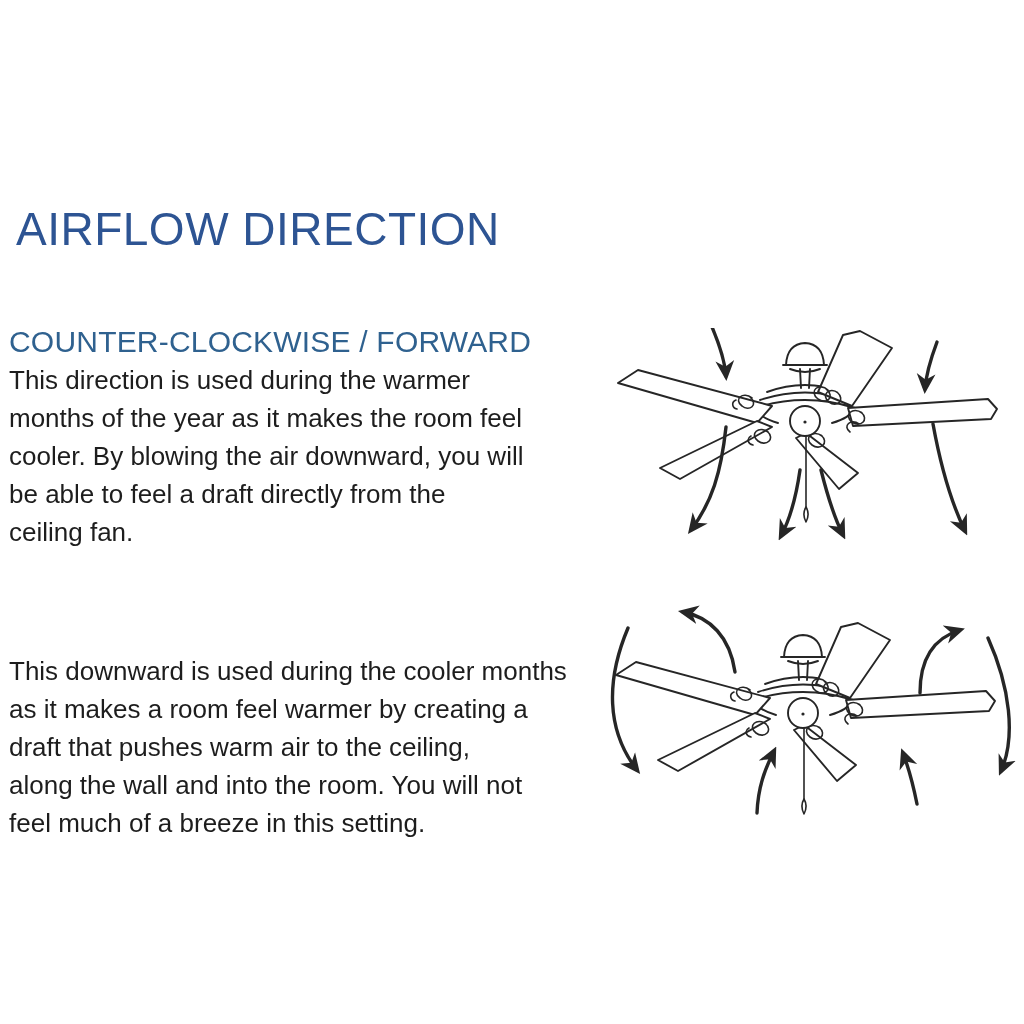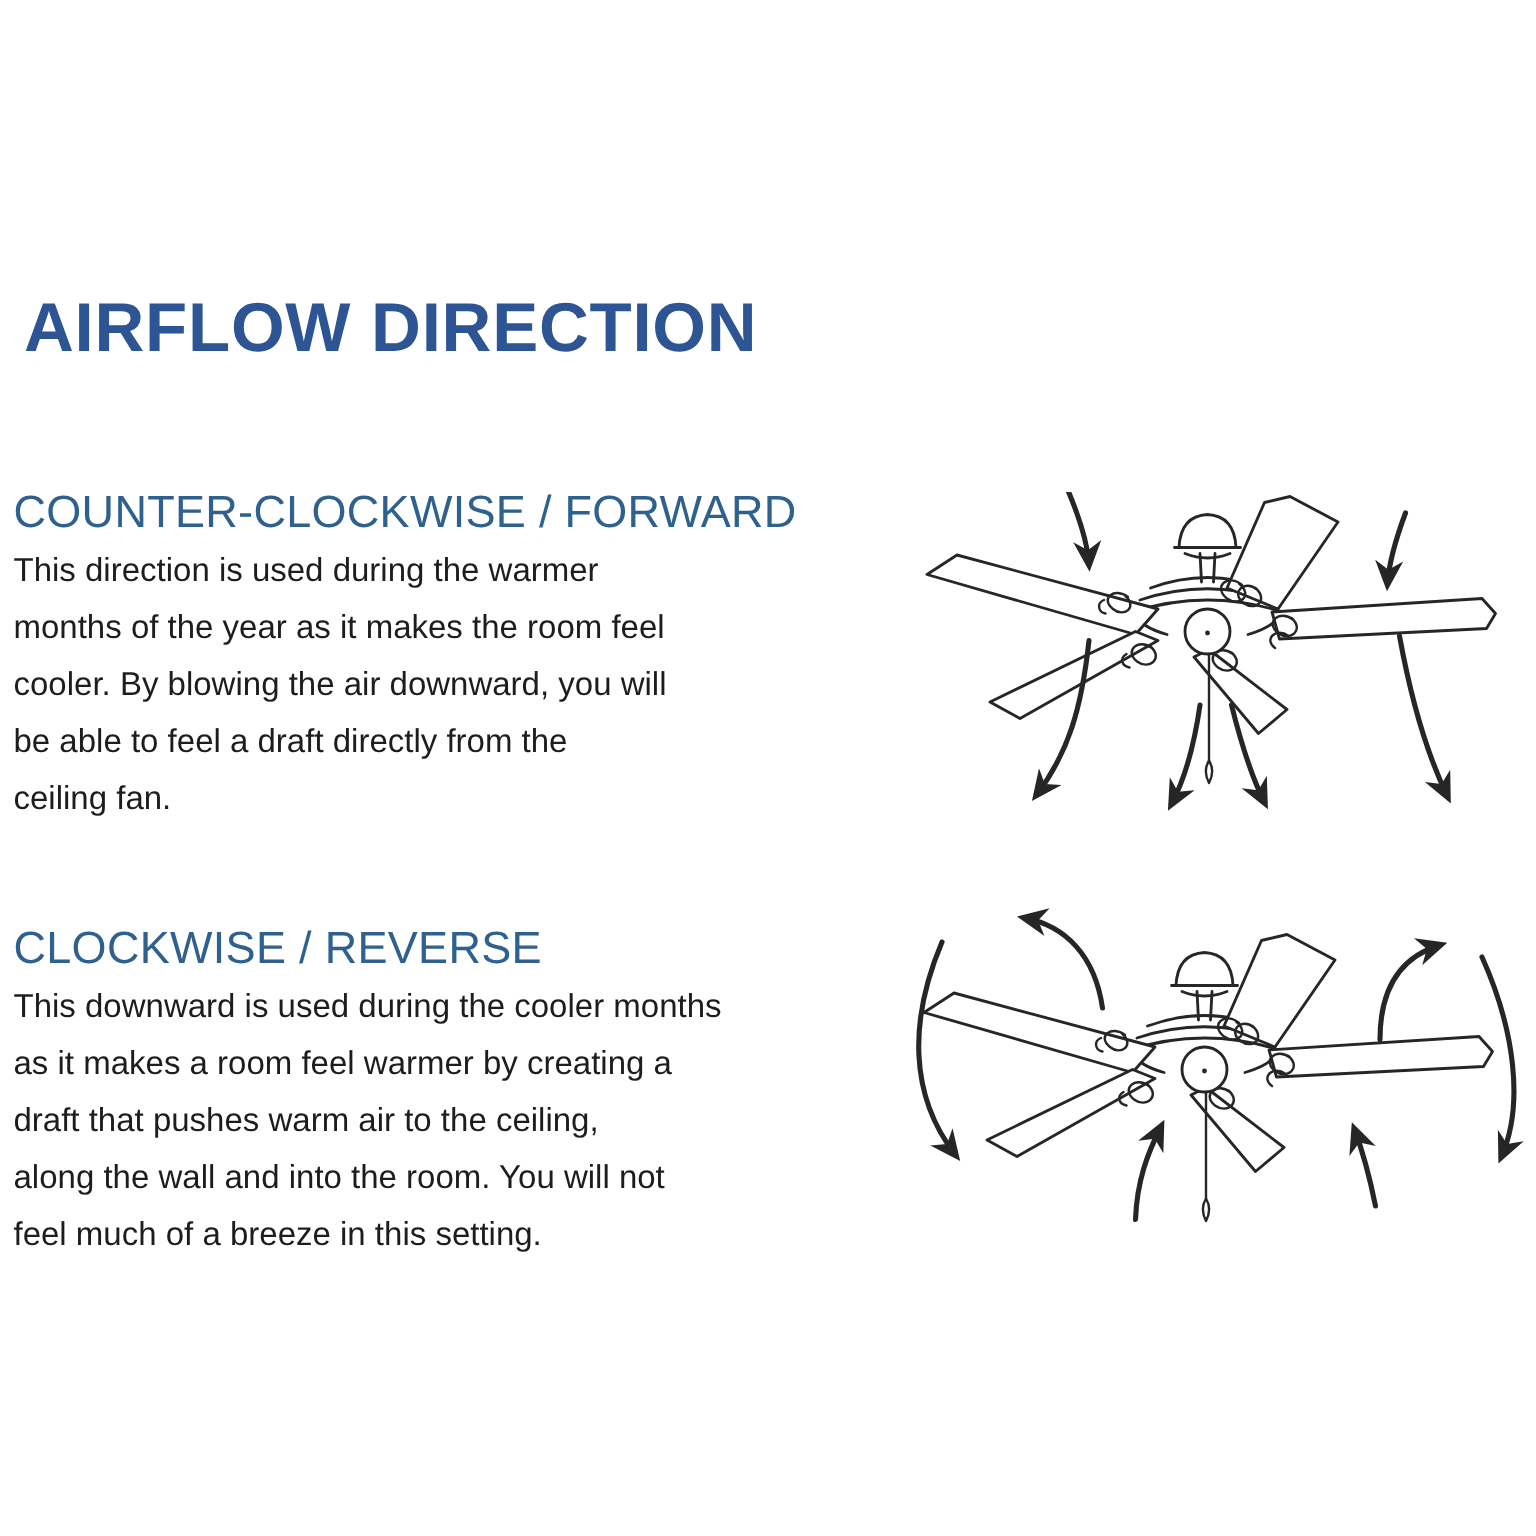--- a/index.html
+++ b/index.html
@@ -12,32 +12,32 @@
   *{margin:0;padding:0;box-sizing:border-box;}
   html,body{width:1024px;height:1024px;}
   body{
     background:var(--page-bg);
     font-family:"Liberation Sans","DejaVu Sans",sans-serif;
     position:relative;
     overflow:hidden;
   }
   .page{position:absolute;inset:0;background:var(--page-bg);}
   .title{
-    position:absolute;left:16px;top:195px;
-    font-size:46px;font-weight:700;letter-spacing:.5px;
+    position:absolute;left:16px;top:206px;
+    font-size:46px;font-weight:400;letter-spacing:.5px;
     color:var(--title-blue);line-height:1;
   }
   .section-heading{
     position:absolute;left:9px;
     font-size:30px;font-weight:500;letter-spacing:.2px;
     color:var(--heading-blue);line-height:1;
   }
   .section-body{
     position:absolute;left:9px;width:630px;
-    font-size:22px;color:var(--body-text);
+    font-size:26px;color:var(--body-text);
     line-height:38px;white-space:pre-line;
   }
   #s1-heading{top:327px;}
   #s1-body{top:361px;}
   #s2-heading{top:618px;}
   #s2-body{top:652px;}
   .fan-figure{position:absolute;}
   #fan-figure-forward{left:600px;top:328px;width:424px;height:262px;}
   #fan-figure-reverse{left:598px;top:592px;width:428px;height:288px;}
   .fan-figure svg{display:block;width:100%;height:100%;}
@@ -51,21 +51,20 @@
 
   <h1 class="title">AIRFLOW DIRECTION</h1>
 
   <h2 class="section-heading" id="s1-heading">COUNTER-CLOCKWISE / FORWARD</h2>
   <p class="section-body" id="s1-body">This direction is used during the warmer
 months of the year as it makes the room feel
 cooler. By blowing the air downward, you will
 be able to feel a draft directly from the
 ceiling fan.</p>
 
-  <h2 class="section-heading" id="s2-heading">CLOCKWISE / REVERSE</h2>
   <p class="section-body" id="s2-body">This downward is used during the cooler months
 as it makes a room feel warmer by creating a
 draft that pushes warm air to the ceiling,
 along the wall and into the room. You will not
 feel much of a breeze in this setting.</p>
 
   <svg class="hidden-defs" aria-hidden="true">
     <defs>
       <marker id="ah" viewBox="0 0 10 10" refX="7.5" refY="5" markerWidth="6" markerHeight="6" orient="auto-start-reverse">
         <path d="M0,0.4 L10,5 L0,9.6 L3,5 Z" fill="#262626"></path>

